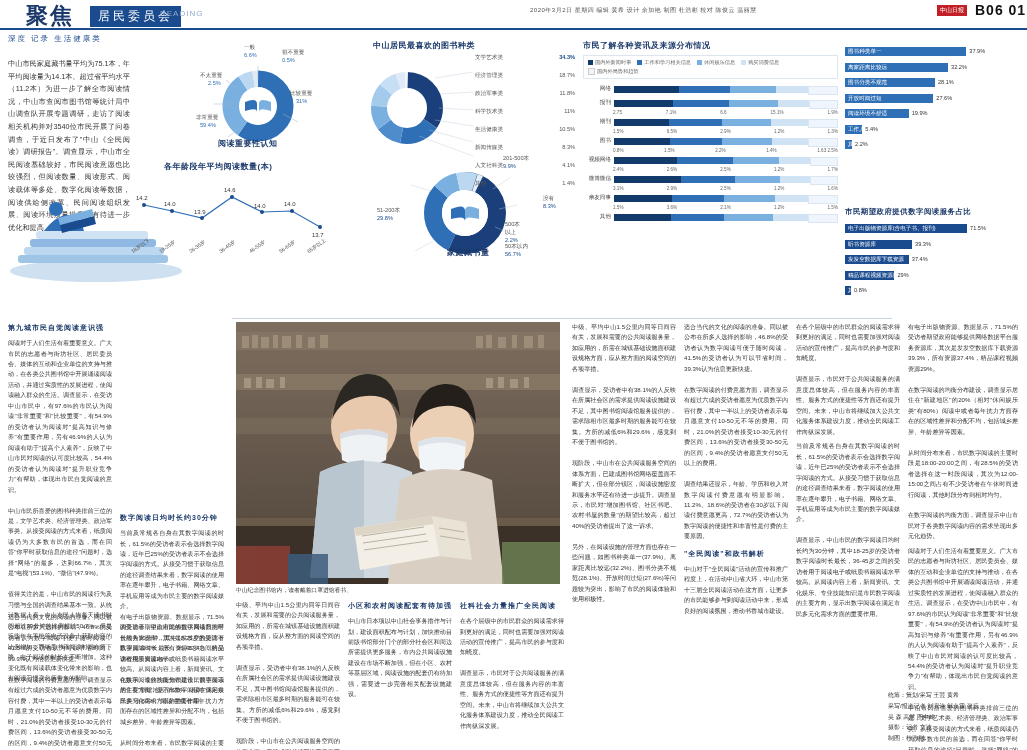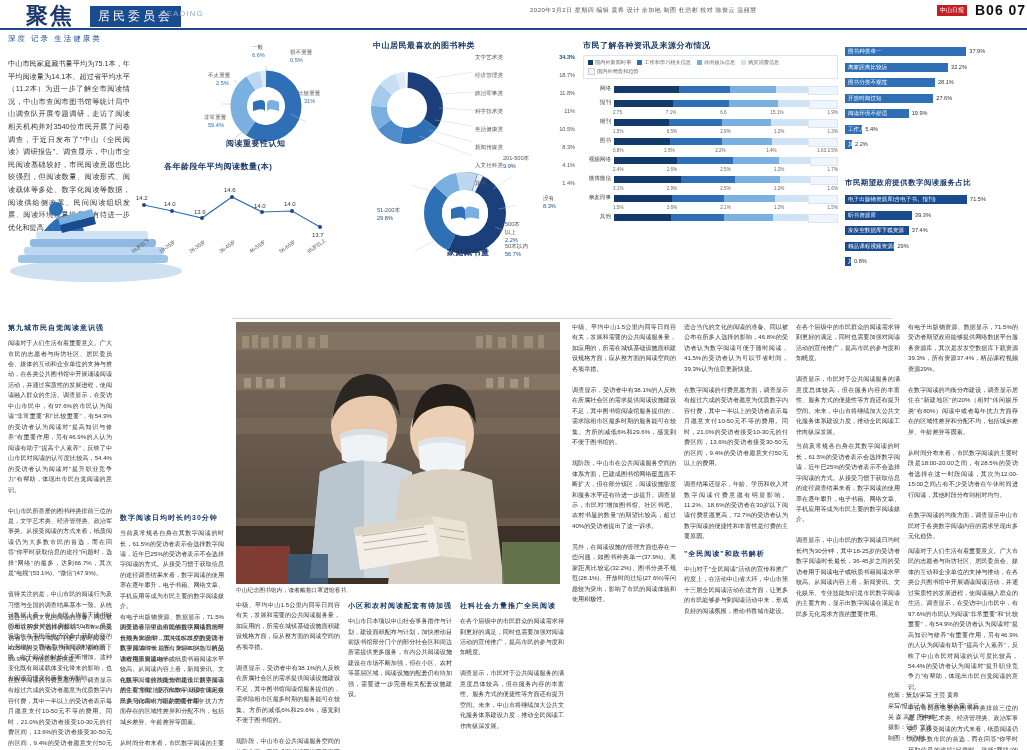--- a/index.html
+++ b/index.html
@@ -55,21 +55,21 @@
 <body>
 
 <div class="page">
 
   <div class="masthead">
     <div class="mast-logo">聚焦</div>
     <div class="mast-sub">居民委员会</div>
     <div class="mast-sub2">READING</div>
     <div class="mast-date">2020年3月2日  星期四 编辑 黄希 设计 余加艳 制图 杜浩彬 校对 陈俊云 温丽慧</div>
     <div class="mast-red">中山日报</div>
-    <div class="mast-page">B06 07</div>
+    <div class="mast-page">B06 01</div>
   </div>
 
   <div class="intro-head">深度 记录 生活健康类</div>
   <div class="intro-body">中山市民家庭藏书量平均为75.1本，年平均阅读量为14.1本。超过省平均水平（11.2本）为进一步了解全市阅读情况，中山市查阅市图书馆等统计局中山调查队开展专题调研，走访了阅读相关机构并对3540位市民开展了问卷调查，于近日发布了"中山《全民阅读》调研报告"。调查显示，中山市全民阅读基础较好，市民阅读意愿也比较强烈，但阅读数量、阅读形式、阅读载体等多处、数字化阅读等数据，阅读供给侧改革、民间阅读组织发展、阅读环境质量提升等有待进一步优化和提高。</div>
 
   <svg class="book-illus" viewBox="0 0 180 100">
     <ellipse cx="92" cy="86" rx="86" ry="11" fill="#cfe0f0"></ellipse>
     <rect x="14" y="70" width="150" height="8" rx="3" fill="#9ec4e6"></rect>
     <rect x="20" y="62" width="140" height="8" rx="3" fill="#bcd8f0"></rect>
     <rect x="26" y="54" width="126" height="8" rx="3" fill="#8fb9e2"></rect>
@@ -77,21 +77,21 @@
     <g fill="#2f6fb5">
       <circle cx="52" cy="24" r="7"></circle>
       <path d="M40 46 q12 -16 24 -16 q12 0 16 16 z"></path>
     </g>
     <g fill="#1b4b8f">
       <path d="M56 40 l34 -9 l2 8 l-34 9 z"></path>
       <path d="M56 40 l34 -9 l-2 -7 l-34 9 z" fill="#79b0e0"></path>
     </g>
   </svg>
 
-  <div style="position:absolute;left:206px;top:44px;width:120px;height:110px;text-align:center;">
+  <div style="position:absolute;left:198px;top:44px;width:120px;height:110px;text-align:center;">
     <svg viewBox="0 0 120 110" style="position:absolute;left:0;top:0;width:120px;height:110px;">
 
       <circle cx="60" cy="62" r="27" fill="none" stroke="#2f6fb5" stroke-width="17" stroke-dasharray="100.7 69" stroke-dashoffset="0" transform="rotate(-90 60 62)"></circle>
       <circle cx="60" cy="62" r="27" fill="none" stroke="#79b0e0" stroke-width="17" stroke-dasharray="52.6 117" stroke-dashoffset="-100.7" transform="rotate(-90 60 62)"></circle>
       <circle cx="60" cy="62" r="27" fill="none" stroke="#bcd8f0" stroke-width="17" stroke-dasharray="11.2 158" stroke-dashoffset="-153.3" transform="rotate(-90 60 62)"></circle>
       <circle cx="60" cy="62" r="27" fill="none" stroke="#dfe9f4" stroke-width="17" stroke-dasharray="5 165" stroke-dashoffset="-164.5" transform="rotate(-90 60 62)"></circle>
       <circle cx="60" cy="62" r="19" fill="#fff"></circle>
       <g stroke="#9fb6cf" stroke-width="0.5" fill="none">
         <path d="M60 35 L60 22"></path>
           <path d="M40 46 L28 36"></path>
@@ -422,21 +422,21 @@
         </div>
         <div class="hbar">
           <div class="fill" style="width:7.040000000000001px;background:#2f6fb5"></div>
           <div class="cap">其他</div>
           <div class="pct" style="left:10.040000000000001px">2.2%</div>
         </div>
       </div>
   </div>
 
   <div style="position:absolute;left:845px;top:178px;width:176px;height:95px;">
-    <div class="panel-title" style="font-size:7.4px;">市民期望政府提供数字阅读服务占比</div>
+    <div class="panel-title" style="font-size:7.4px;margin-top:29px;">市民期望政府提供数字阅读服务占比</div>
     <div style="margin-top:5px;" id="expect-rows">
         <div class="hbar">
           <div class="fill" style="width:122.02666666666667px;background:#1b4b8f"></div>
           <div class="cap">电子出版物资源库(含电子书、报刊)</div>
           <div class="pct" style="left:125.02666666666667px">71.5%</div>
         </div>
         <div class="hbar">
           <div class="fill" style="width:67.07199999999999px;background:#1b4b8f"></div>
           <div class="cap">听书资源库</div>
           <div class="pct" style="left:70.07199999999999px">39.3%</div>

